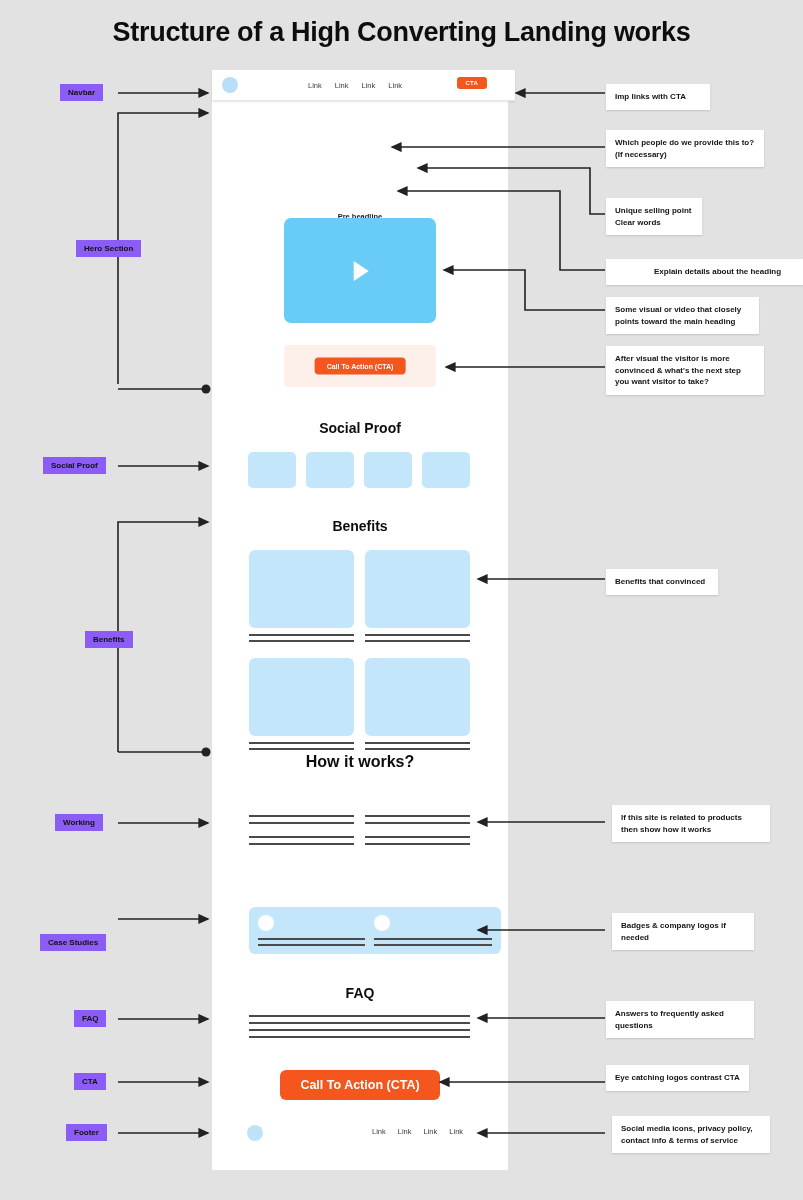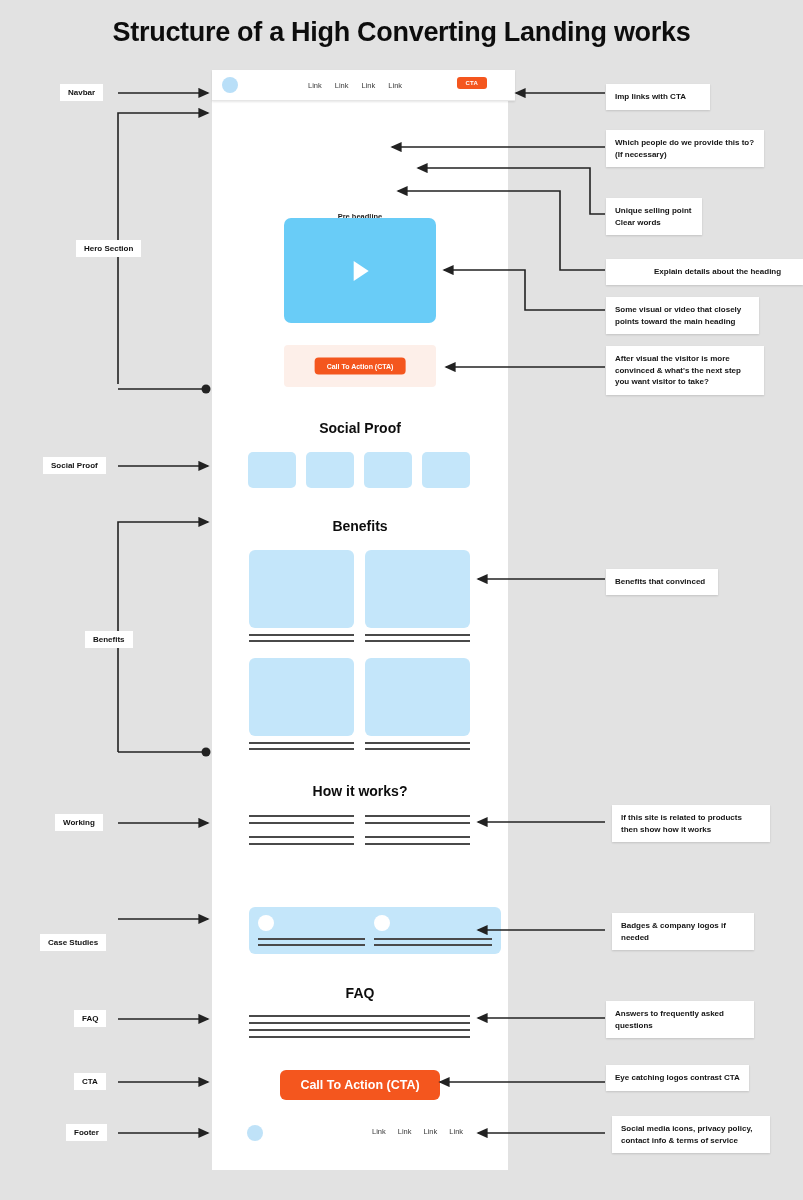--- a/index.html
+++ b/index.html
@@ -70,21 +70,21 @@
   }
 
   #footer-logo{left:35px;top:1055px;width:16px;height:16px;border-radius:50%;background:#BFE2F8;}
   #footer-links{
     left:160px;top:1057px;width:120px;display:flex;gap:12px;
     font-size:7.5px;color:#3b3b3b;font-weight:500;
   }
 
   
   .ylabel{
-    background:#ffffff;color:#111;font-size:8px;font-weight:700;
+    background:#8b5cf6;color:#111;font-size:8px;font-weight:700;
     padding:4px 8px;white-space:nowrap;text-align:center;
   }
 
   
   .note{
     background:#FFFFFF;color:#141414;font-size:8px;font-weight:600;line-height:1.45;
     padding:7px 9px;box-shadow:0 1px 2px rgba(0,0,0,.14);
   }
 
   svg.connectors{position:absolute;left:0;top:0;width:803px;height:1200px;pointer-events:none;}
@@ -133,21 +133,21 @@
   <div class="line" style="left:153px;top:564px;width:105px;"></div>
   <div class="line" style="left:153px;top:570px;width:105px;"></div>
 
   <div class="abs blue-card" style="left:37px;top:588px;width:105px;height:78px;"></div>
   <div class="abs blue-card" style="left:153px;top:588px;width:105px;height:78px;"></div>
   <div class="line" style="left:37px;top:672px;width:105px;"></div>
   <div class="line" style="left:37px;top:678px;width:105px;"></div>
   <div class="line" style="left:153px;top:672px;width:105px;"></div>
   <div class="line" style="left:153px;top:678px;width:105px;"></div>
 
-  <div class="abs sec-title" style="top:713px;font-size:14px;">How it works?</div>
+  <div class="abs sec-title" style="top:683px;font-size:16px;">How it works?</div>
   <div class="line" style="left:37px;top:745px;width:105px;"></div>
   <div class="line" style="left:37px;top:752px;width:105px;"></div>
   <div class="line" style="left:153px;top:745px;width:105px;"></div>
   <div class="line" style="left:153px;top:752px;width:105px;"></div>
   <div class="line" style="left:37px;top:766px;width:105px;"></div>
   <div class="line" style="left:37px;top:773px;width:105px;"></div>
   <div class="line" style="left:153px;top:766px;width:105px;"></div>
   <div class="line" style="left:153px;top:773px;width:105px;"></div>
 
   <div class="cs-card" style="left:37px;top:837px;">

